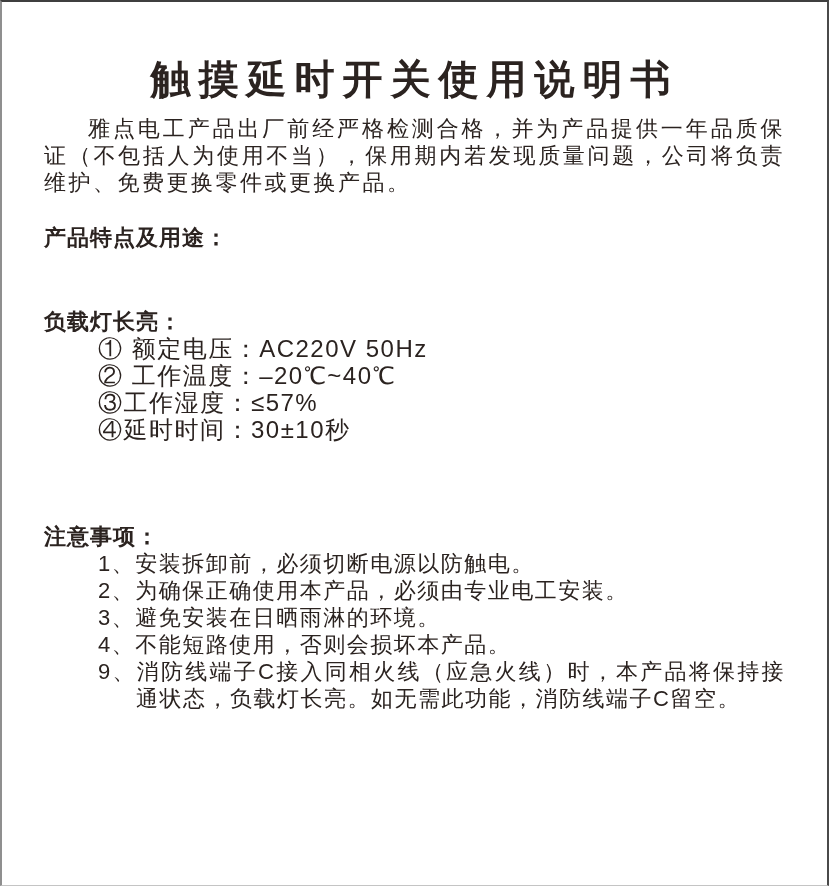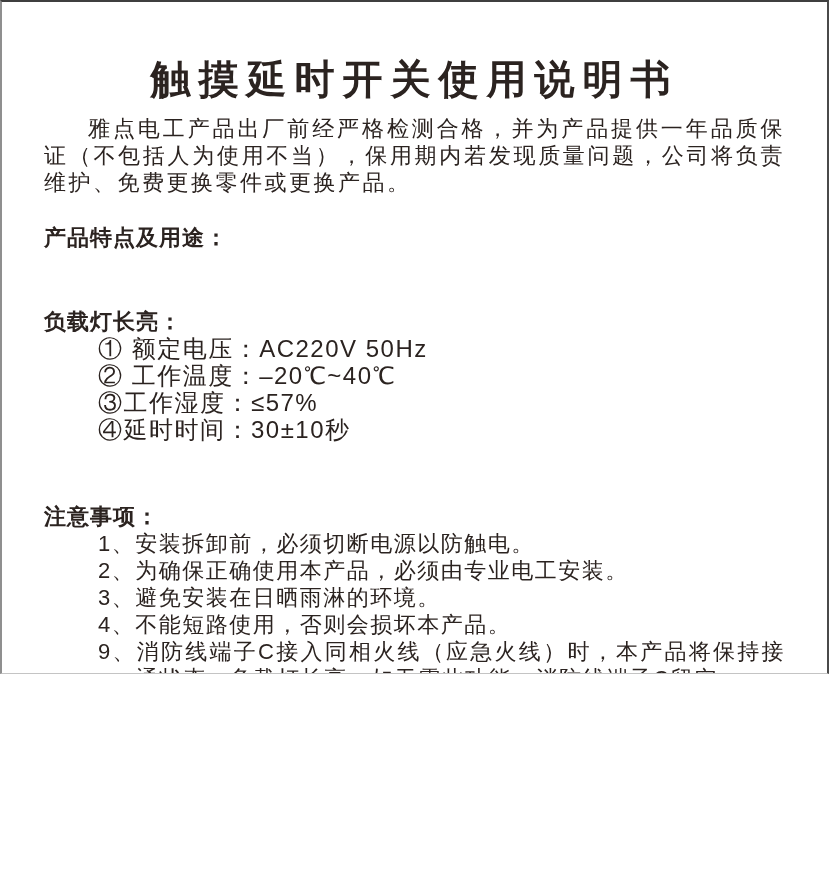--- a/index.html
+++ b/index.html
@@ -4,21 +4,21 @@
 <style>
   html, body {
     margin: 0;
     padding: 0;
     background: #ffffff;
     font-family: "Liberation Sans", sans-serif;
   }
   .page {
     position: relative;
     width: 829px;
-    height: 674px;
+    height: 886px;
     box-sizing: border-box;
     background: #ffffff;
     border-top: 2px solid #3f3f3f;
     border-right: 2px solid #4a4a4a;
     border-left: 2px solid #8f8f8f;
     border-bottom: 1px solid #c4c4c4;
     padding: 0 42px 8px 42px;
     color: #2b2320;
     overflow: hidden;
   }
@@ -48,21 +48,21 @@
   }
   .sec-heading {
     margin: 0;
     font-size: 22px;
     line-height: 27px;
     font-weight: bold;
     letter-spacing: 1px;
   }
   .sec-features { margin-top: 28px; }
   .sec-specs   { margin-top: 57px; }
-  .sec-notes   { margin-top: 60px; }
+  .sec-notes   { margin-top: 80px; }
   .item-list {
     margin: 0 0 0 54px;
   }
   .spec-item {
     font-size: 24px;
     line-height: 27px;
     letter-spacing: 1.5px;
     white-space: nowrap;
   }
   .note-item {

